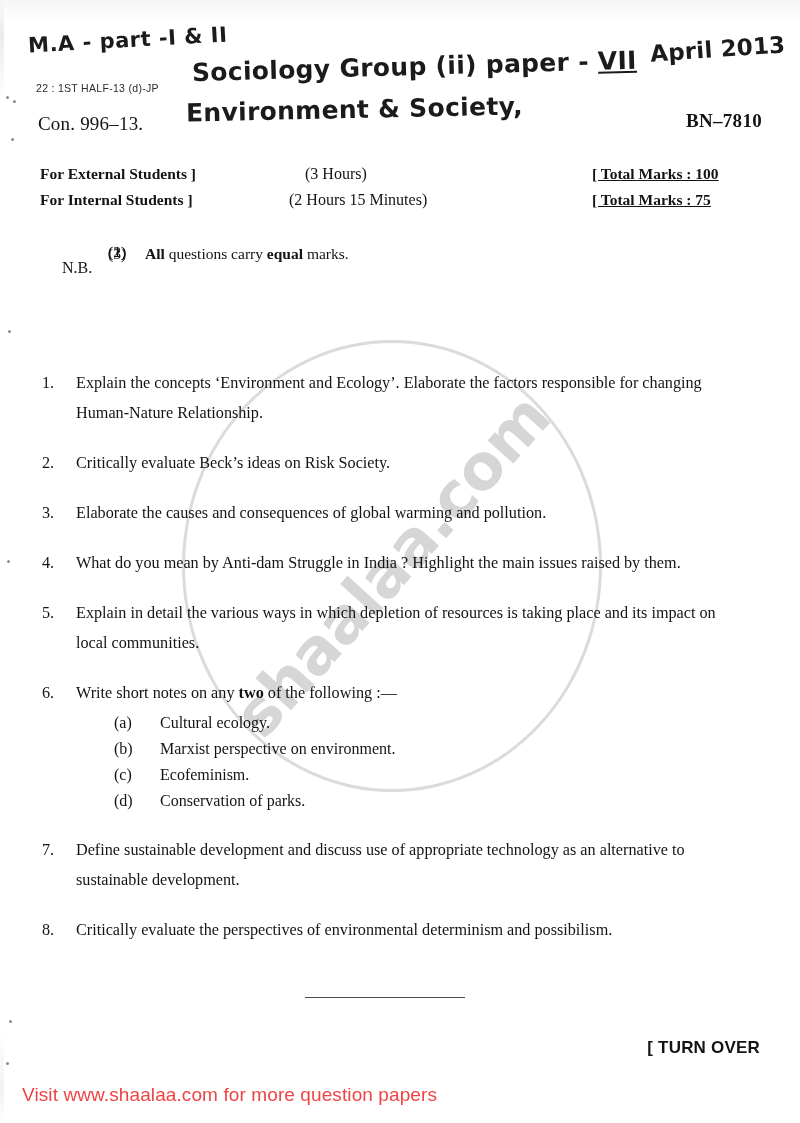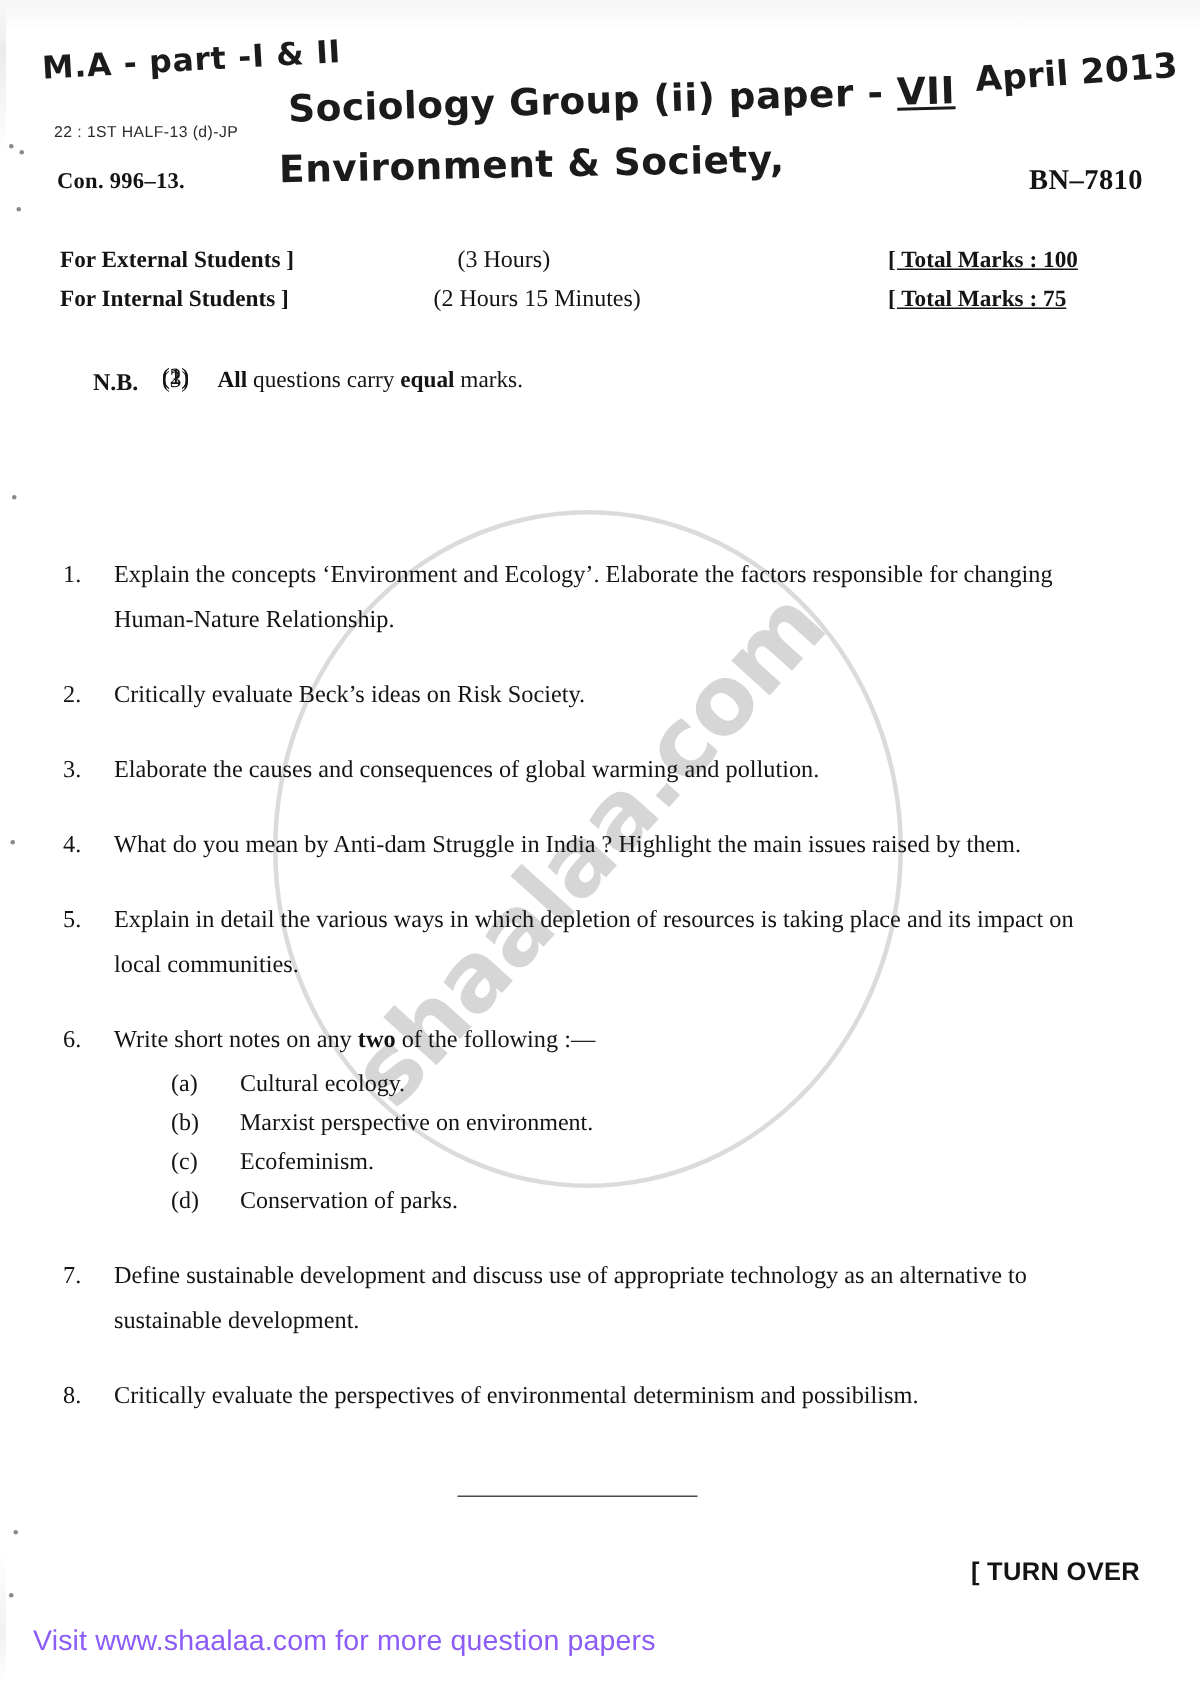--- a/index.html
+++ b/index.html
@@ -123,22 +123,22 @@
     left: 36px; top: 82px;
     font-family: "Liberation Sans", sans-serif;
     font-size: 10.5px;
     color: #2b2b2b;
     letter-spacing: 0.3px;
     white-space: nowrap;
   }
   .con-no {
     position: absolute;
     left: 38px; top: 113px;
-    font-size: 15px;
-    font-weight: 700;
+    font-size: 19px;
+    font-weight: 400;
     letter-spacing: 0.2px;
     white-space: nowrap;
   }
   .bn-no {
     position: absolute;
     right: 38px; top: 110px;
     font-size: 19px;
     font-weight: 700;
     letter-spacing: 0.3px;
     white-space: nowrap;
@@ -182,22 +182,22 @@
     position: absolute;
     left: 0;
     top: 238px;
     width: 800px;
     font-size: 15.5px;
     line-height: 27px;
   }
   .nb-label {
     position: absolute;
     left: 62px;
-    top: 4px;
-    font-weight: 700;
+    top: 16px;
+    font-weight: 400;
     font-size: 16px;
   }
   .nb-list {
     position: absolute;
     left: 108px;
     top: 0;
     width: 660px;
   }
   .nb-item {
     position: relative;
@@ -281,21 +281,21 @@
     white-space: nowrap;
     color: #141414;
   }
   #site-banner {
     position: absolute;
     left: 22px;
     top: 1084px;
     font-family: "Liberation Sans", sans-serif;
     font-size: 19px;
     font-weight: 400;
-    color: #8b5cf6;
+    color: #ef4444;
     white-space: nowrap;
     letter-spacing: 0.1px;
   }
 </style>
 </head>
 <body>
 
 <div id="page">
 
   <div class="scan-top"></div>

